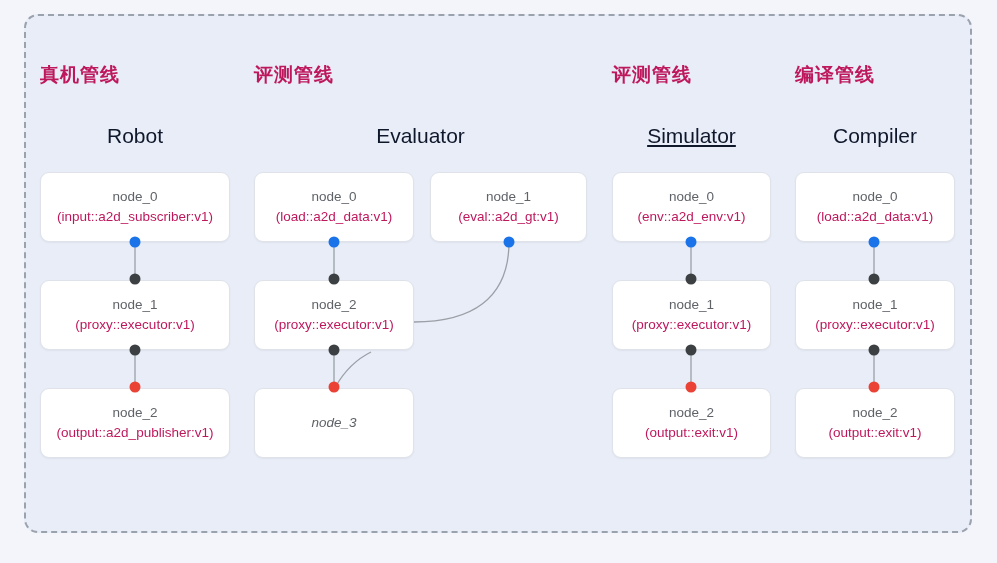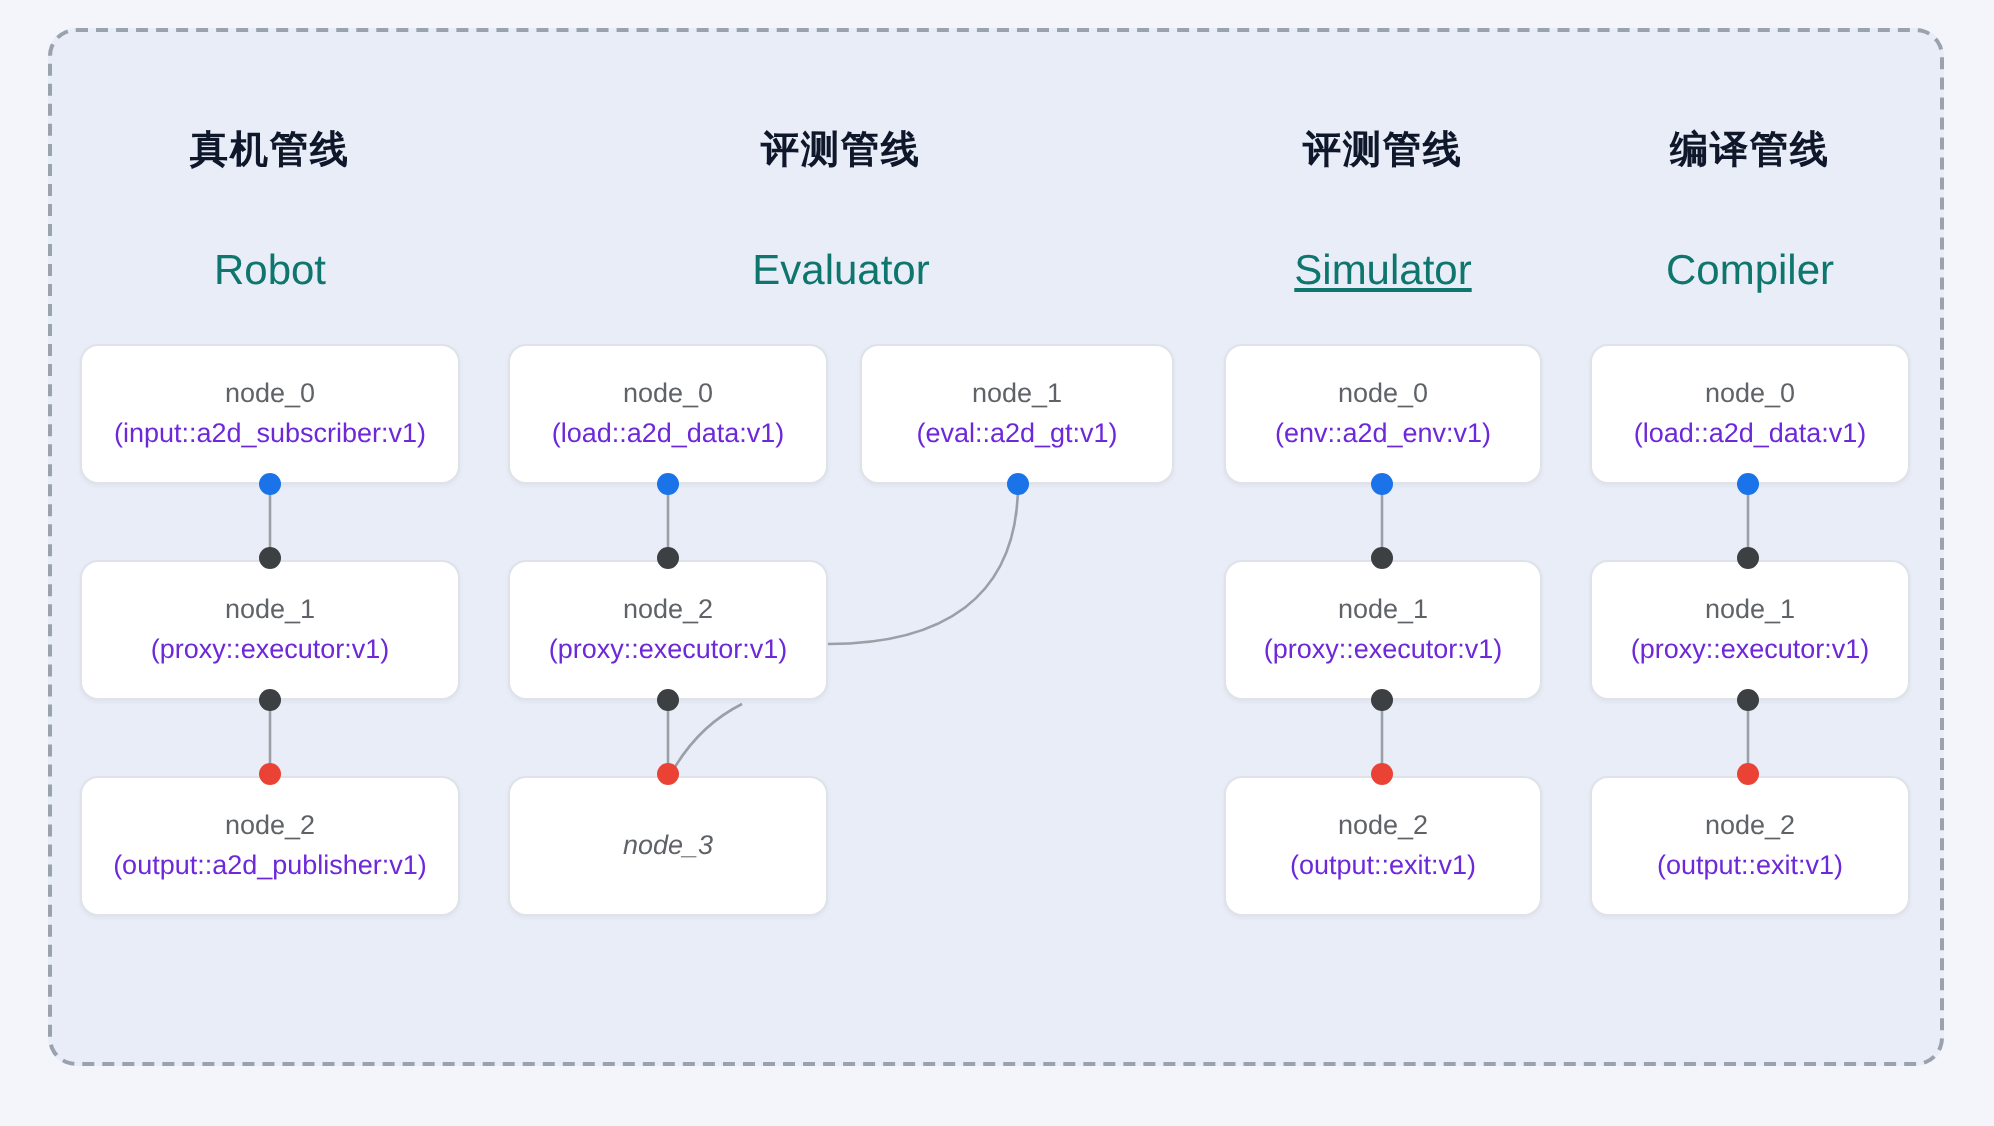--- a/index.html
+++ b/index.html
@@ -29,34 +29,33 @@
     top: 14px;
     width: 948px;
     height: 519px;
     box-sizing: border-box;
     border: 2px dashed #9aa2ad;
     border-radius: 14px;
     background: #e8edf8;
   }
   .col-title-cn {
     position: absolute;
-    text-align: center;
     font-size: 19px;
     font-weight: bold;
-    color: #0f172a;
+    color: #be185d;
     letter-spacing: 1px;
     white-space: nowrap;
     font-family: Liberation Mono, monospace;
   }
   .col-title-en {
     position: absolute;
     text-align: center;
     font-size: 21px;
     font-weight: normal;
-    color: #0f766e;
+    color: #0f172a;
     white-space: nowrap;
   }
 
   
   .node {
     position: absolute;
     box-sizing: border-box;
     background: #ffffff;
     border: 1px solid #dfe3e9;
     border-radius: 9px;
@@ -67,21 +66,21 @@
     box-shadow: 0 1px 2px rgba(60,64,67,0.06);
   }
   .node-id {
     font-size: 13.5px;
     color: #5f6368;
     line-height: 20px;
     white-space: nowrap;
   }
   .node-type {
     font-size: 13.5px;
-    color: #6d28d9;
+    color: #be185d;
     line-height: 20px;
     white-space: nowrap;
   }
 
   
   .port {
     position: absolute;
     width: 11px;
     height: 11px;
     border-radius: 50%;

